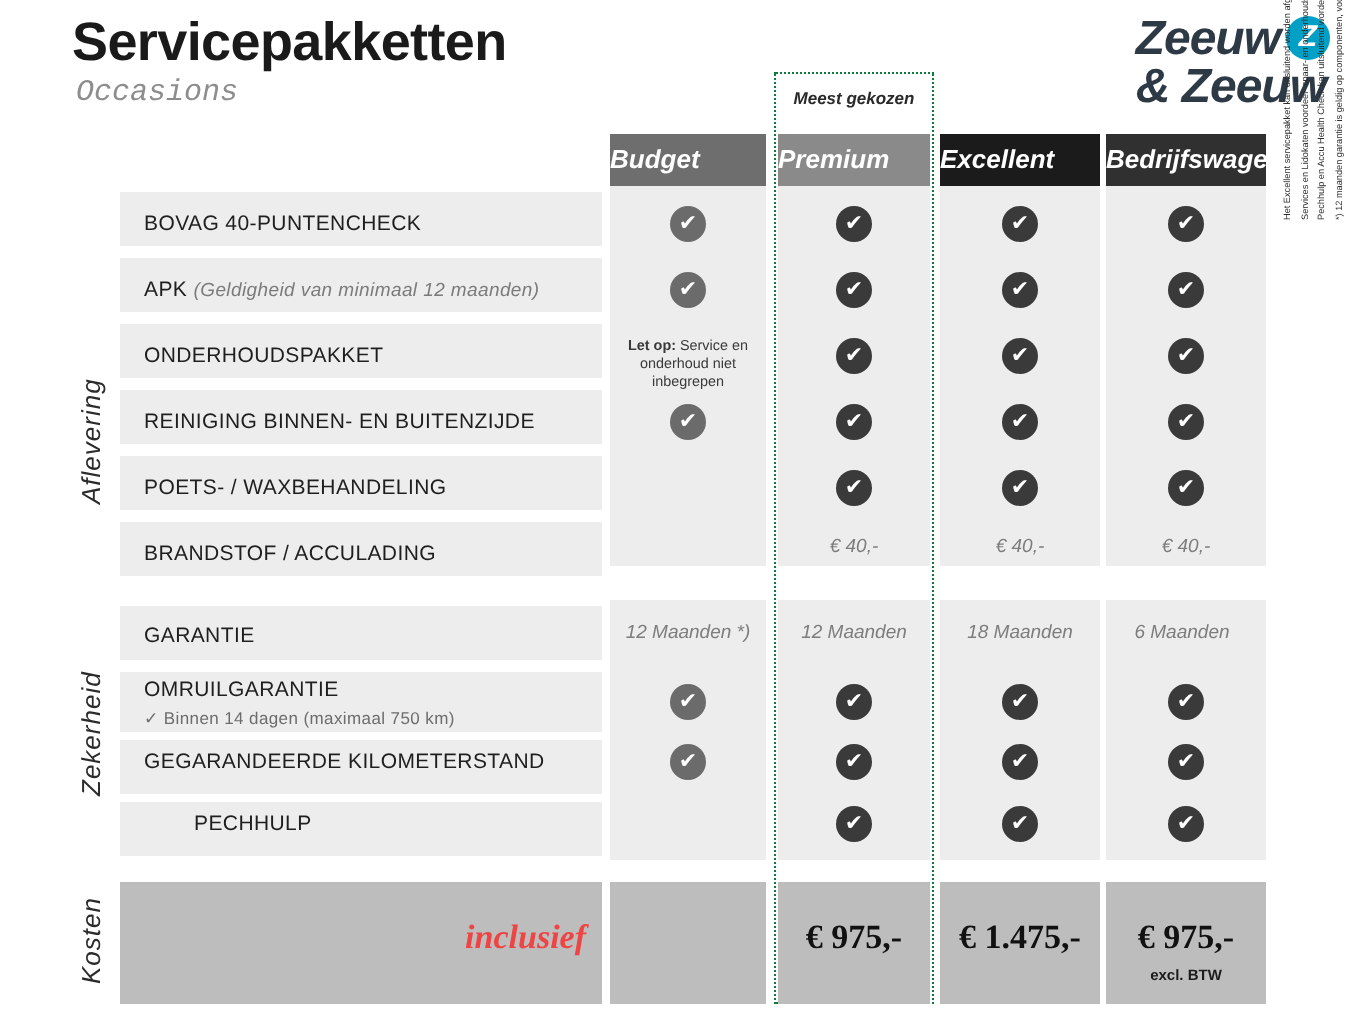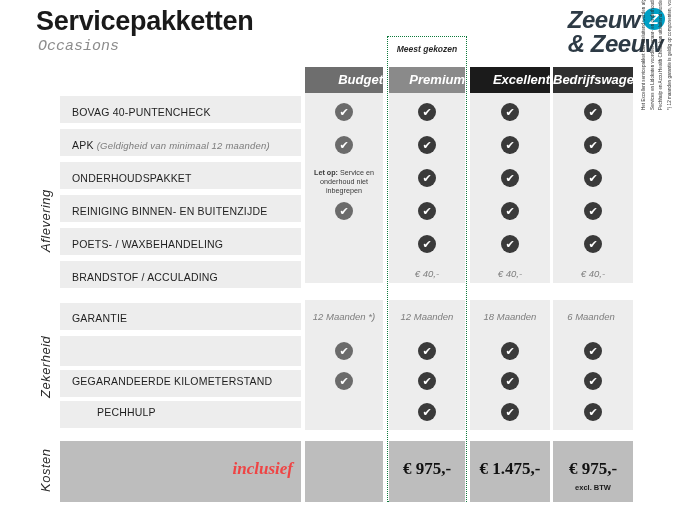--- a/index.html
+++ b/index.html
@@ -67,21 +67,21 @@
   }
 
   
   .colhead {
     position: absolute;
     height: 26px;
     color: #ffffff;
     font-size: 13px;
     font-weight: bold;
     font-style: italic;
-    text-align: right;
+    text-align: left;
     line-height: 26px;
   }
   #h-budget    { left: 305px; top: 67px; width: 78px;  background: #6e6e6e; }
   #h-premium   { left: 389px; top: 67px; width: 76px;  background: #8a8a8a; }
   #h-excellent { left: 470px; top: 67px; width: 80px;  background: #1b1b1b; }
   #h-bedrijf   { left: 553px; top: 67px; width: 80px;  background: #303030; }
 
   
   .band {
     position: absolute;
@@ -337,20 +337,24 @@
   <div class="cellnote" style="left:553px; top:268px; width:80px;">€ 40,-</div>
 
   <div class="rowblock" style="top:303px; height:27px;"></div>
   <div class="rowlabel" style="top:312px;">GARANTIE</div>
   <div class="cellnote" style="left:305px; top:311px; width:78px;">12 Maanden *)</div>
   <div class="cellnote" style="left:389px; top:311px; width:76px;">12 Maanden</div>
   <div class="cellnote" style="left:470px; top:311px; width:80px;">18 Maanden</div>
   <div class="cellnote" style="left:553px; top:311px; width:76px;text-align:center;">6 Maanden</div>
 
   <div class="rowblock" style="top:336px; height:30px;"></div>
+  <div class="rowlabel" style="top:339px;">
+    <span>OMRUILGARANTIE</span>
+    <span class="sub">✓  Binnen 14 dagen (maximaal 750 km)</span>
+  </div>
   <div class="check light" style="left:335px; top:342px;">✔</div>
   <div class="check" style="left:418px; top:342px;">✔</div>
   <div class="check" style="left:501px; top:342px;">✔</div>
   <div class="check" style="left:584px; top:342px;">✔</div>
 
   <div class="rowblock" style="top:370px; height:27px;"></div>
   <div class="rowlabel" style="top:375px;">GEGARANDEERDE KILOMETERSTAND</div>
   <div class="check light" style="left:335px; top:372px;">✔</div>
   <div class="check" style="left:418px; top:372px;">✔</div>
   <div class="check" style="left:501px; top:372px;">✔</div>

